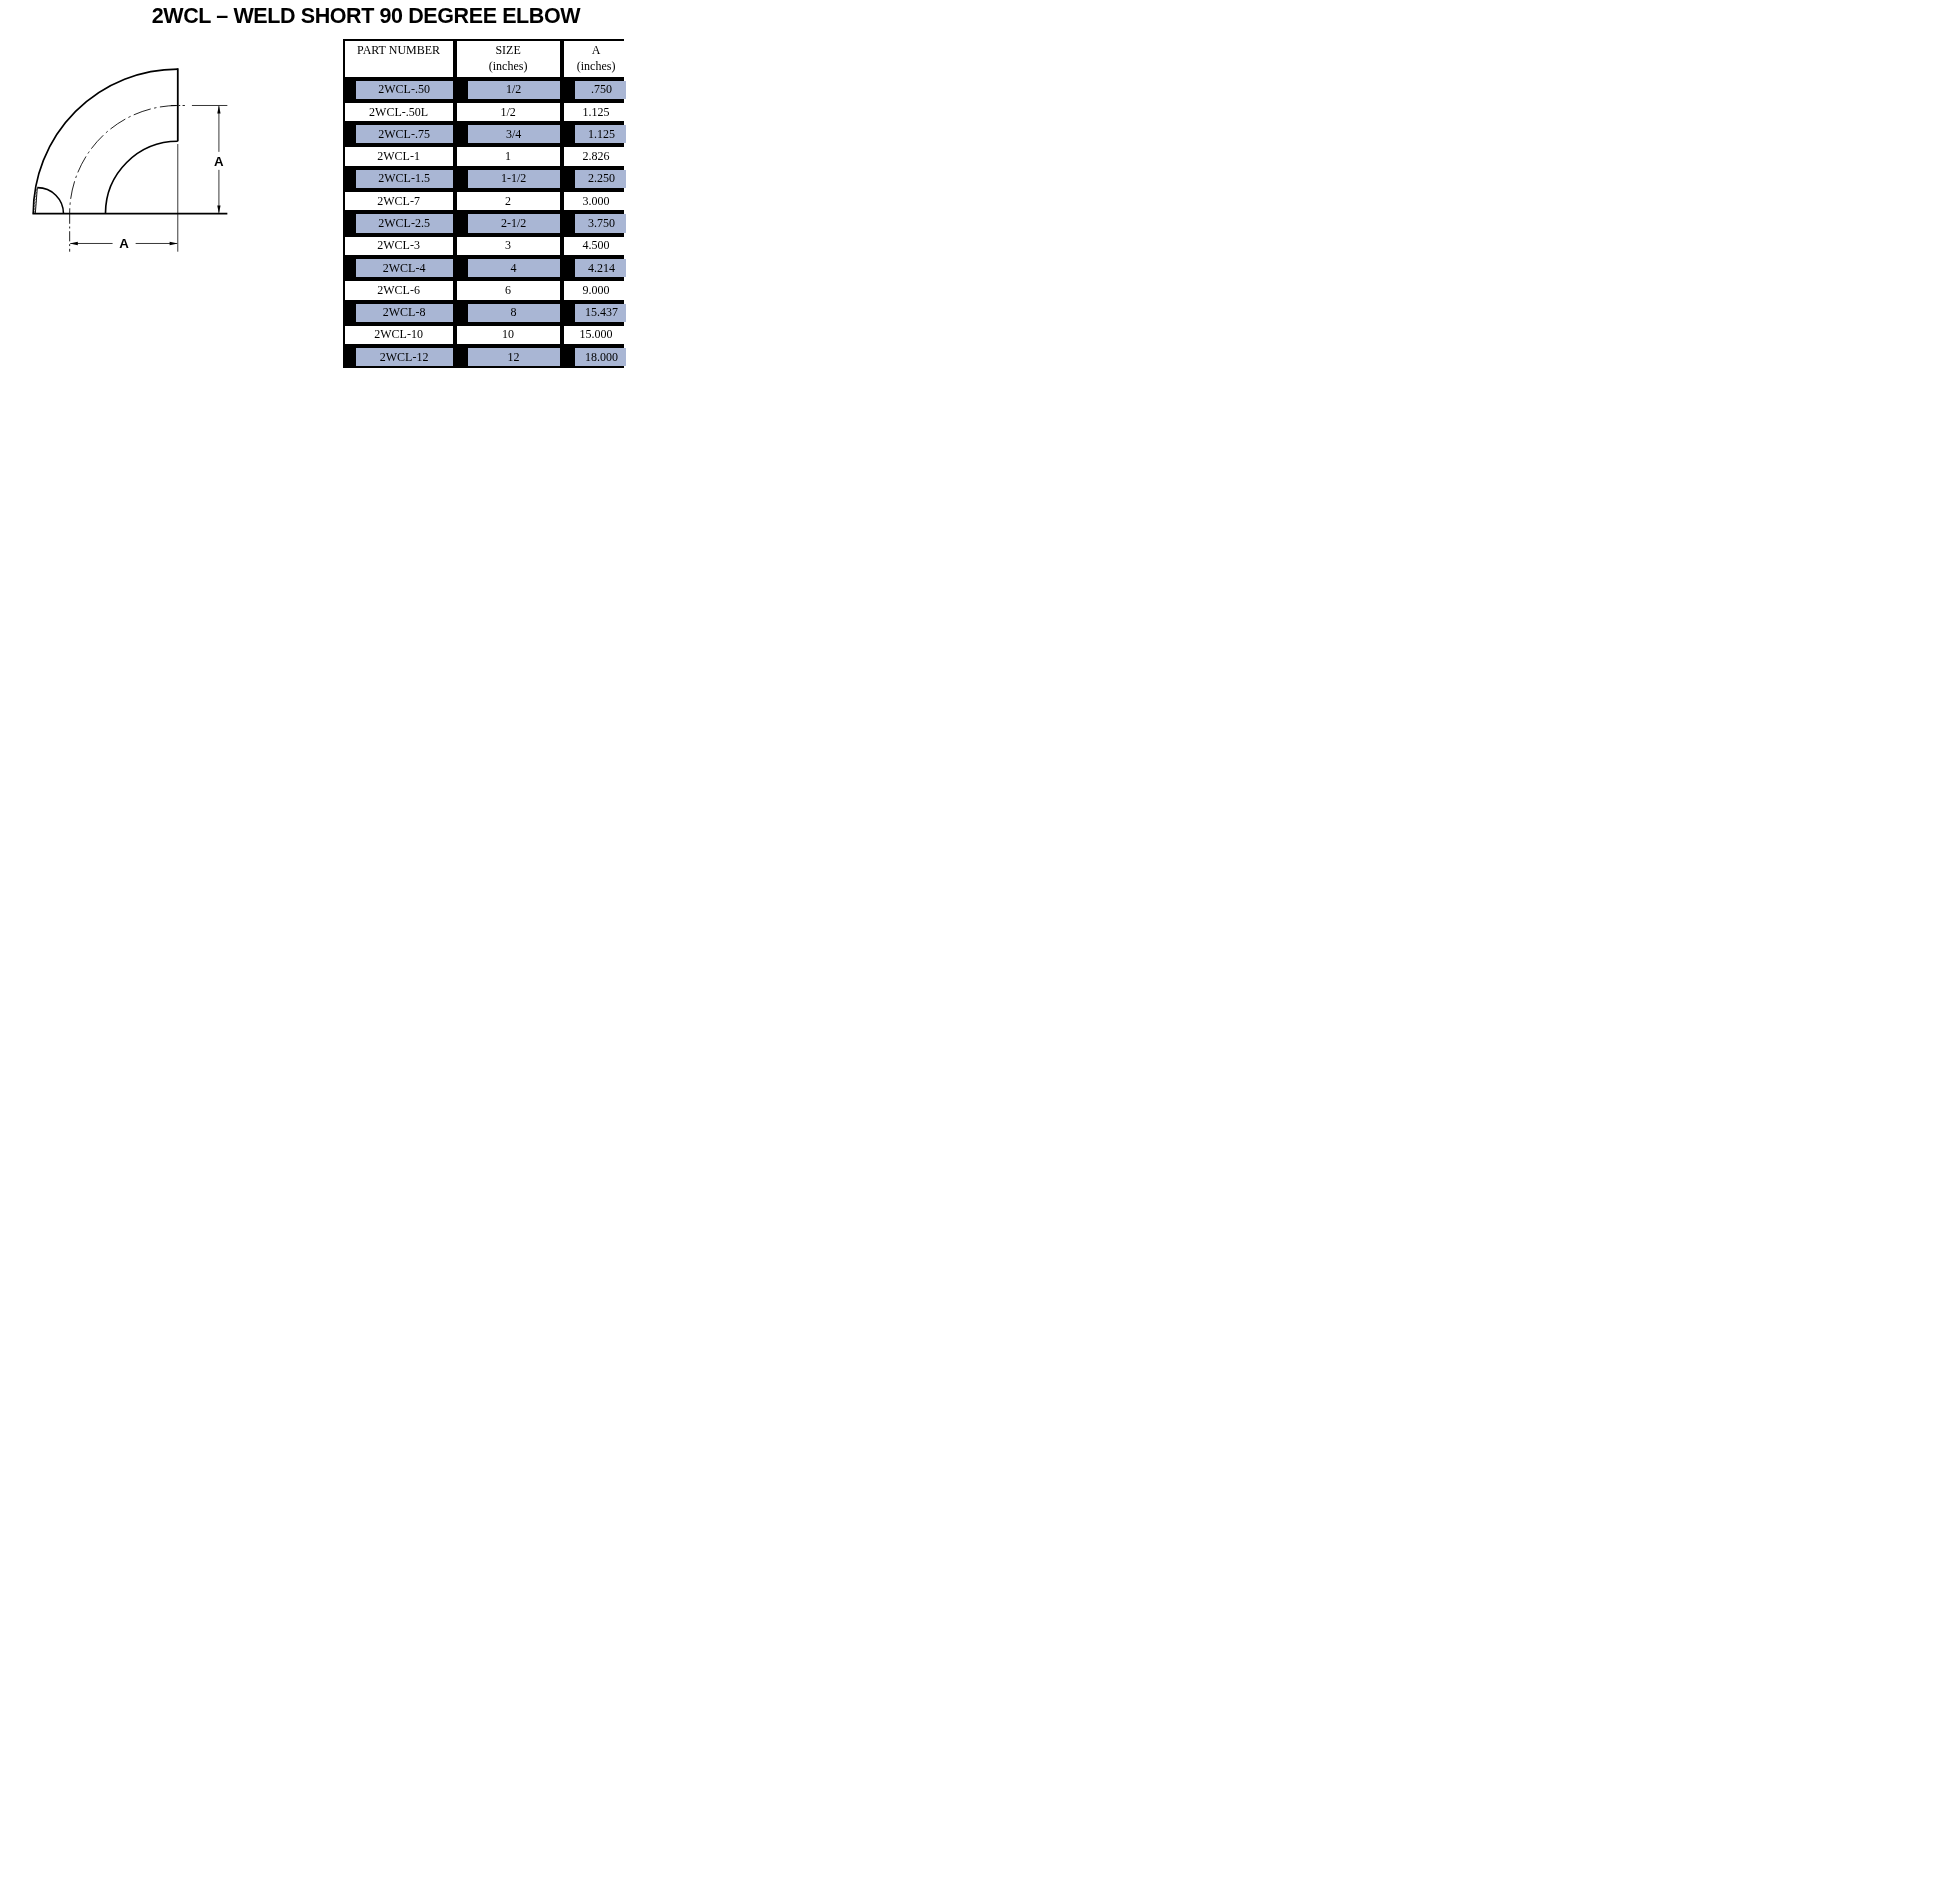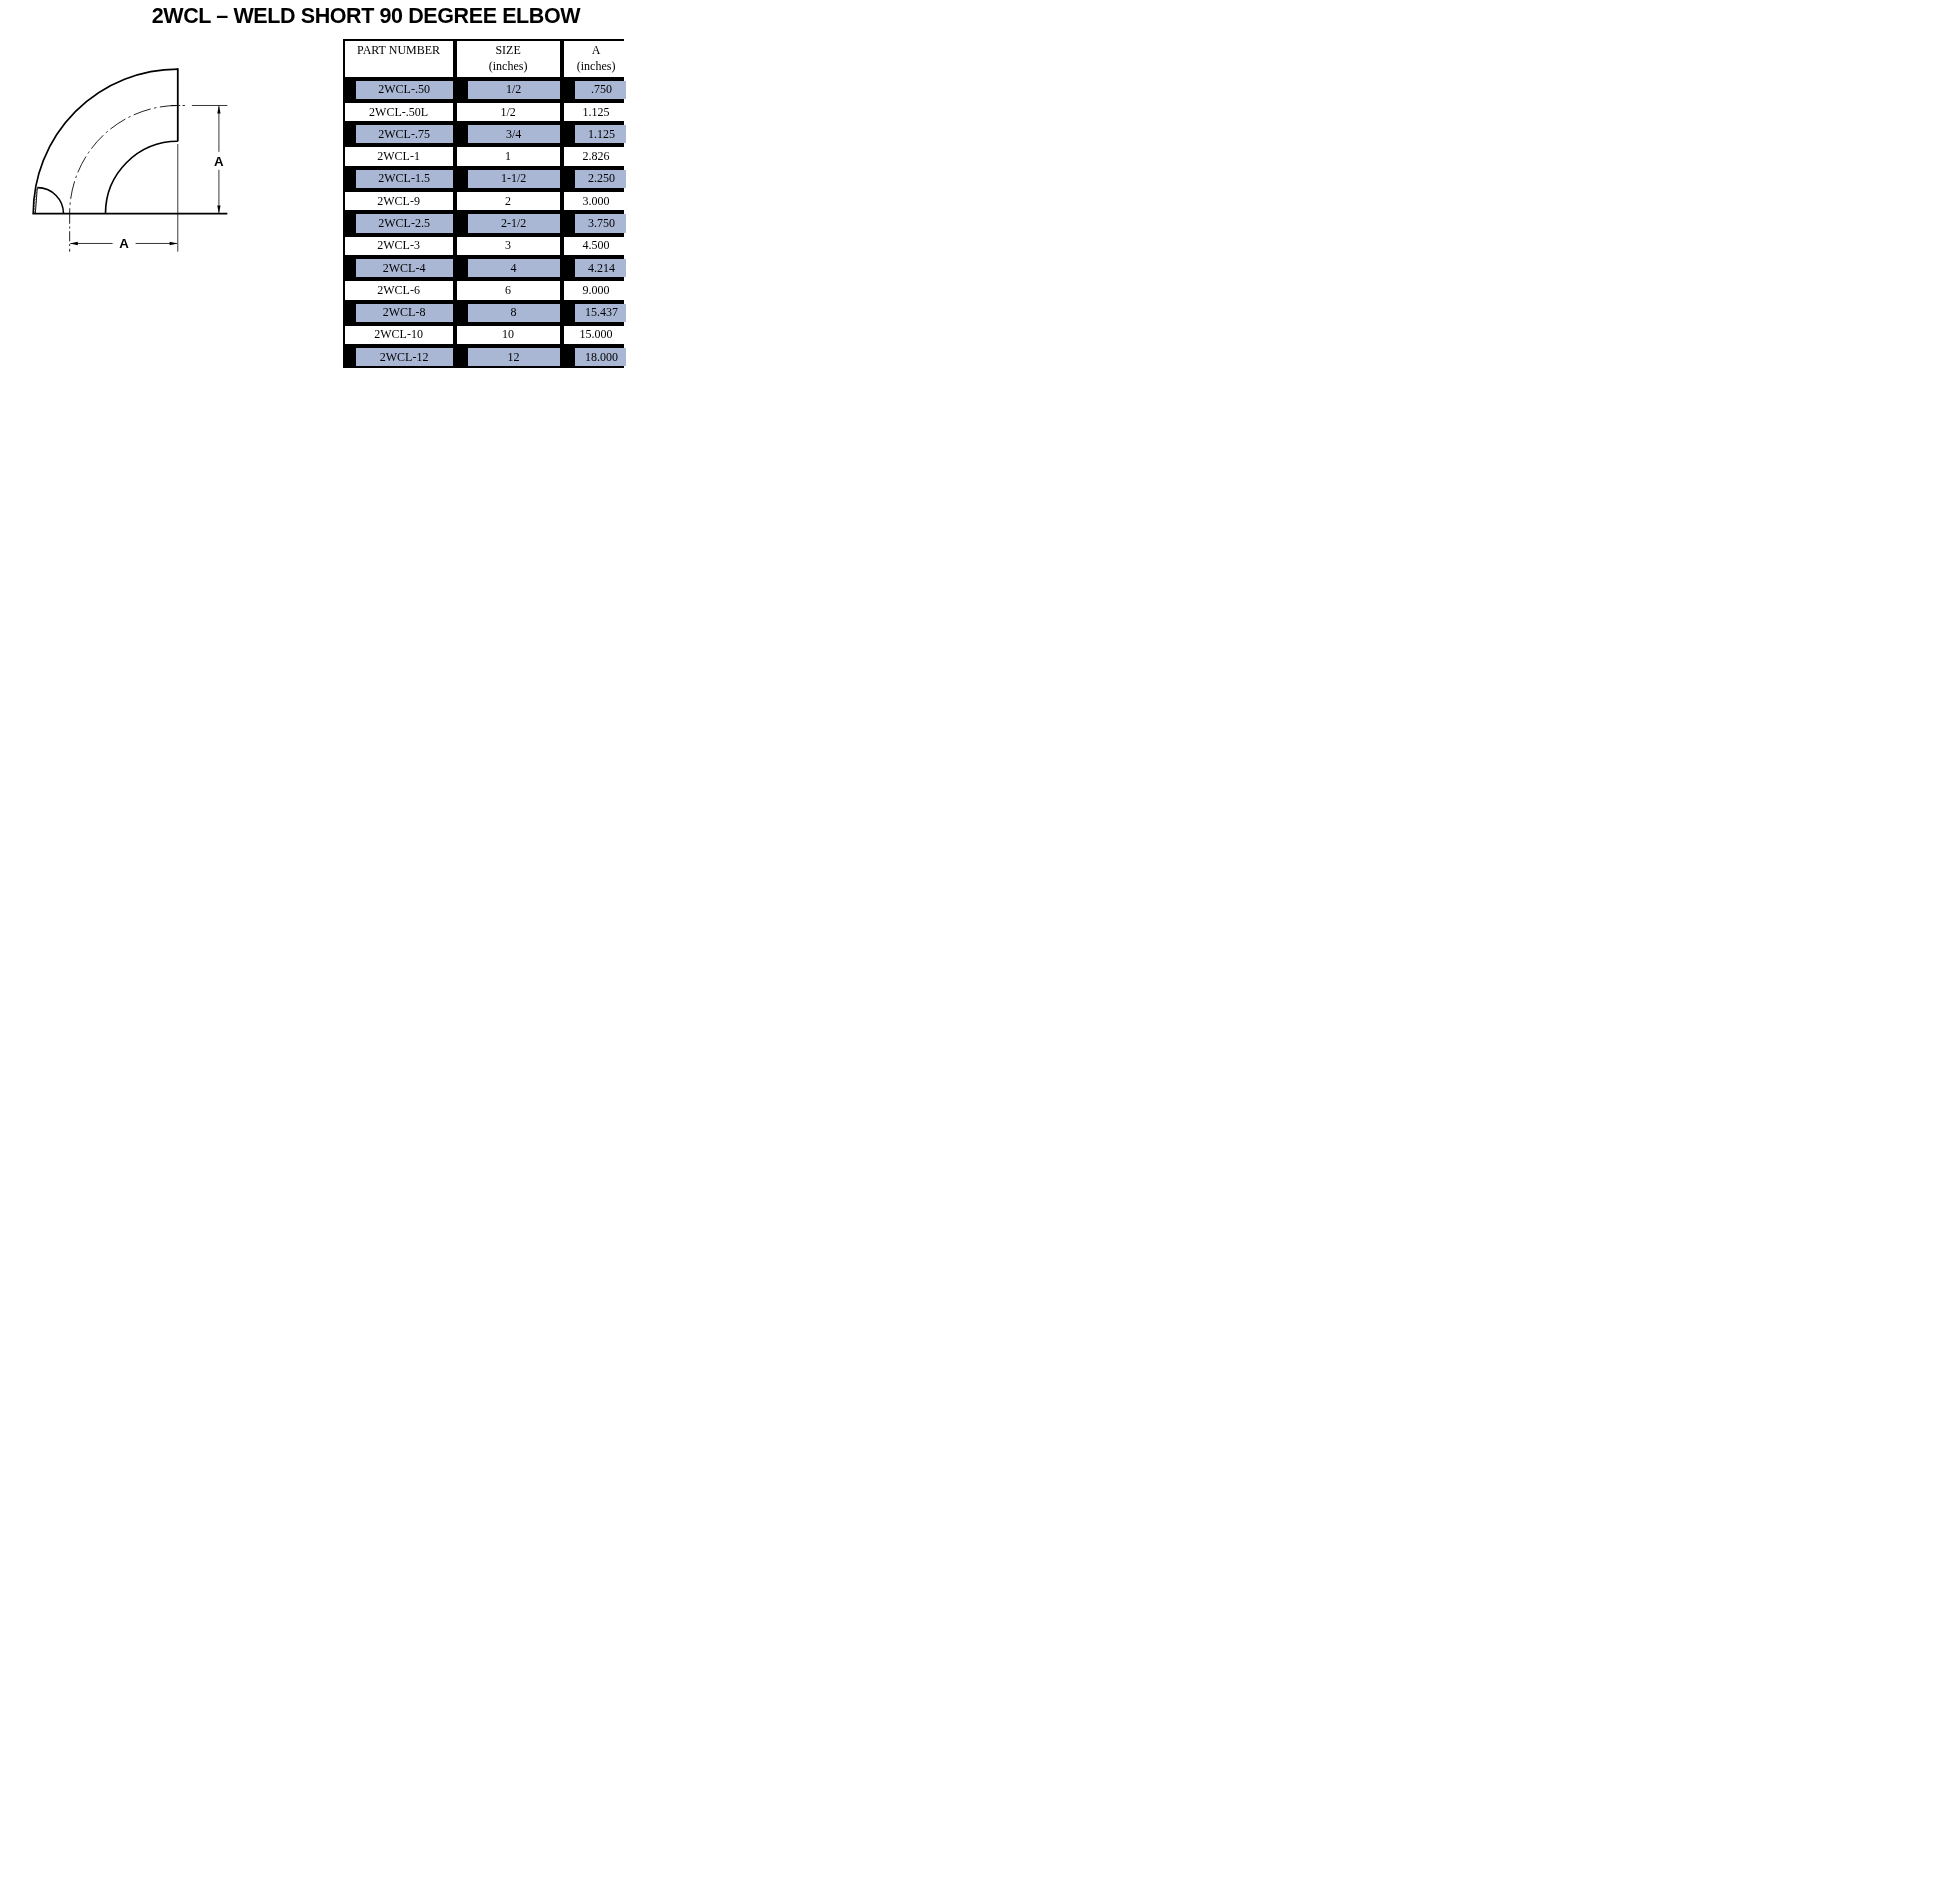--- a/index.html
+++ b/index.html
@@ -152,21 +152,21 @@
     <div class="cell shade">1.125</div>
 
     <div class="cell">2WCL-1</div>
     <div class="cell">1</div>
     <div class="cell">2.826</div>
 
     <div class="cell shade">2WCL-1.5</div>
     <div class="cell shade">1-1/2</div>
     <div class="cell shade">2.250</div>
 
-    <div class="cell">2WCL-9</div>
+    <div class="cell">2WCL-7</div>
     <div class="cell">2</div>
     <div class="cell">3.000</div>
 
     <div class="cell shade">2WCL-2.5</div>
     <div class="cell shade">2-1/2</div>
     <div class="cell shade">3.750</div>
 
     <div class="cell">2WCL-3</div>
     <div class="cell">3</div>
     <div class="cell">4.500</div>

